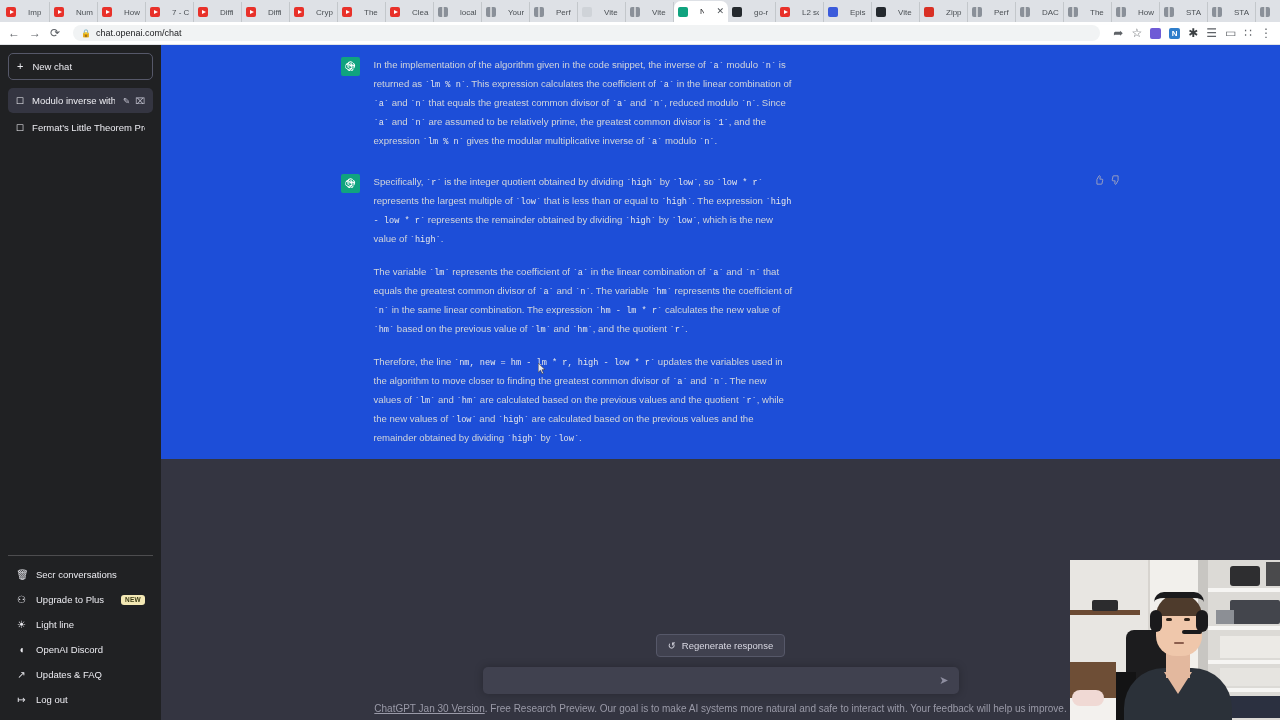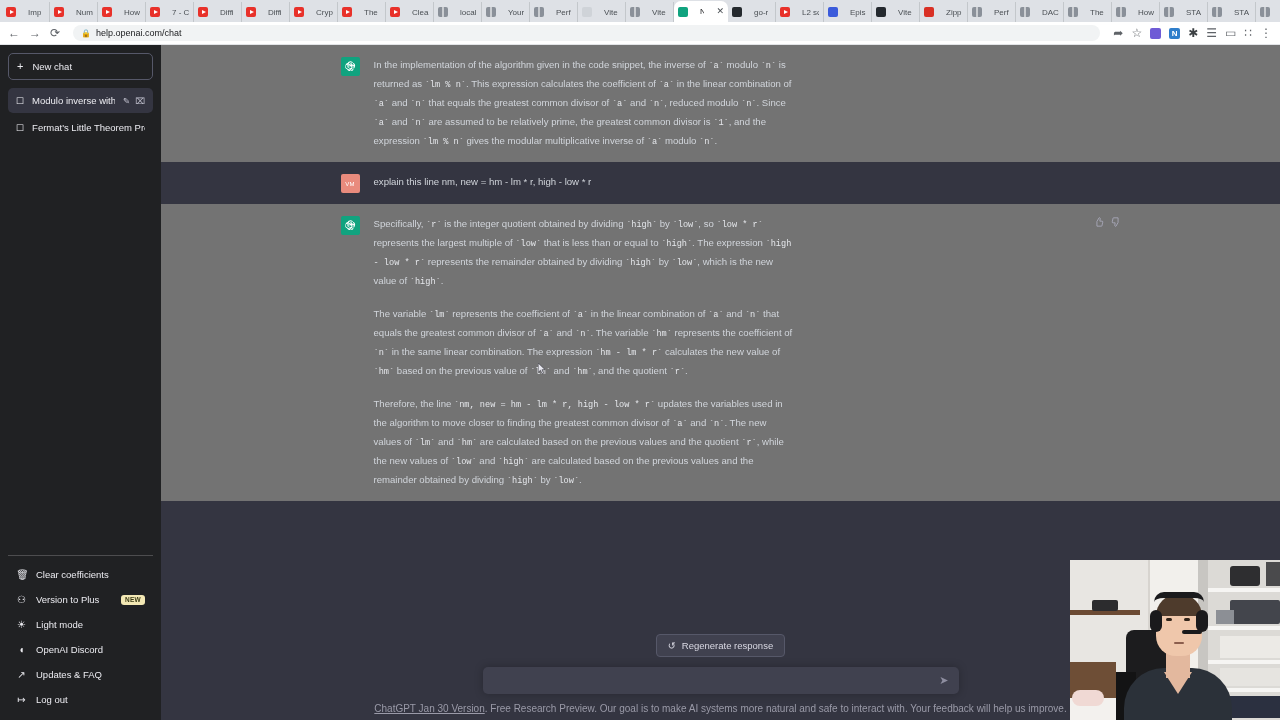--- a/index.html
+++ b/index.html
@@ -172,21 +172,21 @@
   
   #main {
     flex: 1;
     position: relative;
     background: #343541;
     display: flex;
     flex-direction: column;
   }
   #thread { flex: 1; overflow: hidden; }
   .msg-row { width: 100%; padding: 11px 0; }
-  .msg-row.assistant { background: #737373; }
+  .msg-row.assistant { background: #1d4ed8; }
   .msg-row.user { background: #343541; }
   .msg-inner {
     max-width: 760px;
     margin: 0 auto;
     display: flex;
     gap: 14px;
     padding: 0 40px 0 0;
     position: relative;
   }
   .avatar {
@@ -451,21 +451,21 @@
       </div>
 
   </div>
 
   <div id="toolbar">
     <span class="tb-icon">←</span>
     <span class="tb-icon">→</span>
     <span class="tb-icon">⟳</span>
     <div id="omnibox">
       <span class="lock">🔒</span>
-      <span id="url-text">help.openai.com/chat</span>
+      <span id="url-text">chat.openai.com/chat</span>
     </div>
     <div class="tb-right">
       <span class="tb-icon">➦</span>
       <span class="tb-icon">☆</span>
       <span class="ext-sq" style="background:#6f5bd6;"></span>
       <span class="ext-sq" style="background:#2f7ecb;color:#fff;font-size:8px;text-align:center;line-height:11px;font-weight:bold;">N</span>
       <span class="tb-icon" style="color:#3c4043;">✱</span>
       <span class="tb-icon">☰</span>
       <span class="tb-icon">▭</span>
       <span class="tb-icon">∷</span>
@@ -492,30 +492,30 @@
         </div>
         <div class="conv">
           <span style="font-size:9px;">☐</span>
           <span class="conv-label">Fermat's Little Theorem Proof</span>
         </div>
       </div>
     <div id="sidebar-spacer"></div>
     <div id="sidebar-bottom">
         <div class="nav-item">
           <span class="ico">🗑</span>
-          <span>Clear coefficients</span>
+          <span>Secr conversations</span>
         </div>
         <div class="nav-item">
           <span class="ico">⚇</span>
-          <span>Version to Plus</span>
+          <span>Upgrade to Plus</span>
           <span class="badge-new">NEW</span>
         </div>
         <div class="nav-item">
           <span class="ico">☀</span>
-          <span>Light mode</span>
+          <span>Light line</span>
         </div>
         <div class="nav-item">
           <span class="ico">◖</span>
           <span>OpenAI Discord</span>
         </div>
         <div class="nav-item">
           <span class="ico">↗</span>
           <span>Updates &amp; FAQ</span>
         </div>
         <div class="nav-item">
@@ -529,28 +529,20 @@
     <div id="thread">
         <div class="msg-row assistant">
           <div class="msg-inner">
             <div class="avatar bot">
               <svg width="13" height="13" viewBox="0 0 24 24">
                 <path d="M12 2.2c-2.3 0-4.3 1.4-5.1 3.5-2.1.3-3.8 2-4.1 4.1-.8 1.3-.9 2.9-.3 4.3.6 1.4 1.8 2.4 3.2 2.8.8 2 2.8 3.4 5 3.4 2.3 0 4.3-1.4 5.1-3.5 2.1-.3 3.8-2 4.1-4.1.8-1.3.9-2.9.3-4.3-.6-1.4-1.8-2.4-3.2-2.8C16.2 3.6 14.3 2.2 12 2.2zm0 2.1c1.3 0 2.4.7 3 1.8L11.1 8.4c-.5.3-.8.8-.8 1.4v5l-1.6-.9a.3.3 0 01-.2-.3V8.5c0-2.3 1.6-4.1 3.5-4.2zm4.6 3.1c1.1.4 1.9 1.4 2.1 2.5l-3.9-2.2c-.5-.3-1.1-.3-1.6 0l-4.3 2.5V8.3c0-.1.1-.2.2-.3l4.4-2.5c1.2-.6 2.6-.3 3.1.1zM6.3 8.1v4.5c0 .6.3 1.1.8 1.4l4.3 2.5-1.6.9a.3.3 0 01-.3 0L5.1 15c-1.7-1-2.3-3.2-1.4-4.9.5-.9 1.4-1.6 2.6-2zm9.4 2.3l1.6.9c.1.1.2.2.2.3v5.1c0 2-1.6 3.6-3.6 3.6-1.2 0-2.3-.6-3-1.6l3.9-2.2c.5-.3.8-.8.8-1.4v-4.7zm-3.7 1l1.6.9v1.9l-1.6.9-1.6-.9v-1.9l1.6-.9z" fill="#fff"></path>
               </svg>
             </div>
             <div class="msg-body">
               <p>In the implementation of the algorithm given in the code snippet, the inverse of <code>`a`</code> modulo <code>`n`</code> is returned as <code>`lm % n`</code>. This expression calculates the coefficient of <code>`a`</code> in the linear combination of <code>`a`</code> and <code>`n`</code> that equals the greatest common divisor of <code>`a`</code> and <code>`n`</code>, reduced modulo <code>`n`</code>. Since <code>`a`</code> and <code>`n`</code> are assumed to be relatively prime, the greatest common divisor is <code>`1`</code>, and the expression <code>`lm % n`</code> gives the modular multiplicative inverse of <code>`a`</code> modulo <code>`n`</code>.</p>
-            </div>
-          </div>
-        </div>
-        <div class="msg-row user">
-          <div class="msg-inner">
-            <div class="avatar user">VM</div>
-            <div class="msg-body">
-              <p>explain this line nm, new = hm - lm * r, high - low * r</p>
             </div>
           </div>
         </div>
         <div class="msg-row assistant">
           <div class="msg-inner">
             <div class="avatar bot">
               <svg width="13" height="13" viewBox="0 0 24 24">
                 <path d="M12 2.2c-2.3 0-4.3 1.4-5.1 3.5-2.1.3-3.8 2-4.1 4.1-.8 1.3-.9 2.9-.3 4.3.6 1.4 1.8 2.4 3.2 2.8.8 2 2.8 3.4 5 3.4 2.3 0 4.3-1.4 5.1-3.5 2.1-.3 3.8-2 4.1-4.1.8-1.3.9-2.9.3-4.3-.6-1.4-1.8-2.4-3.2-2.8C16.2 3.6 14.3 2.2 12 2.2zm0 2.1c1.3 0 2.4.7 3 1.8L11.1 8.4c-.5.3-.8.8-.8 1.4v5l-1.6-.9a.3.3 0 01-.2-.3V8.5c0-2.3 1.6-4.1 3.5-4.2zm4.6 3.1c1.1.4 1.9 1.4 2.1 2.5l-3.9-2.2c-.5-.3-1.1-.3-1.6 0l-4.3 2.5V8.3c0-.1.1-.2.2-.3l4.4-2.5c1.2-.6 2.6-.3 3.1.1zM6.3 8.1v4.5c0 .6.3 1.1.8 1.4l4.3 2.5-1.6.9a.3.3 0 01-.3 0L5.1 15c-1.7-1-2.3-3.2-1.4-4.9.5-.9 1.4-1.6 2.6-2zm9.4 2.3l1.6.9c.1.1.2.2.2.3v5.1c0 2-1.6 3.6-3.6 3.6-1.2 0-2.3-.6-3-1.6l3.9-2.2c.5-.3.8-.8.8-1.4v-4.7zm-3.7 1l1.6.9v1.9l-1.6.9-1.6-.9v-1.9l1.6-.9z" fill="#fff"></path>
               </svg>
             </div>

